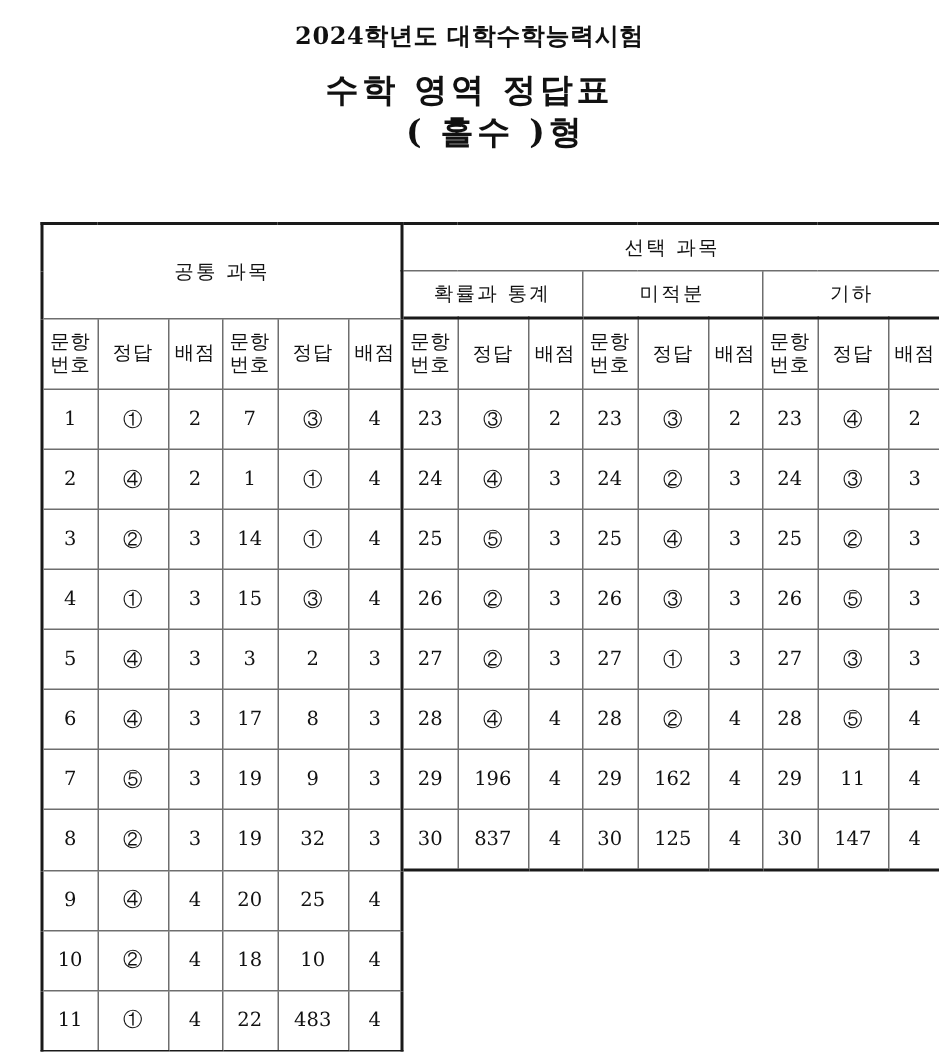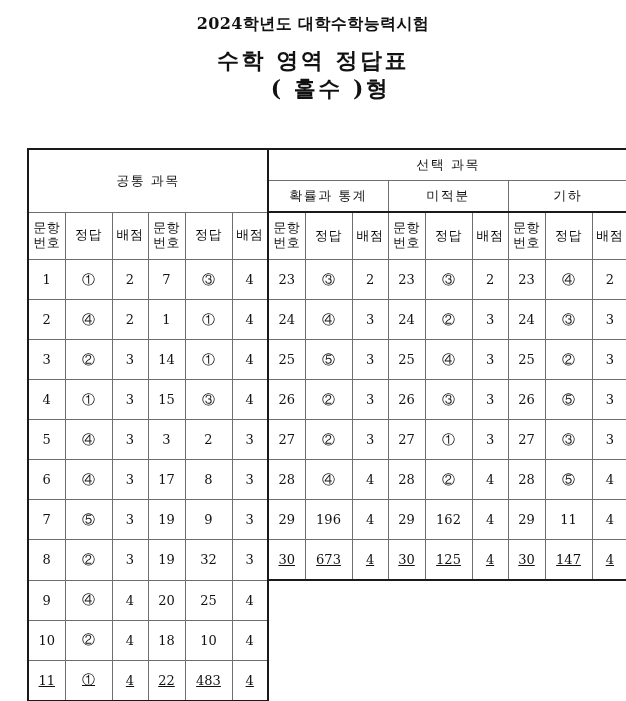--- a/index.html
+++ b/index.html
@@ -64,21 +64,21 @@
     font-weight: normal;
     font-size: 13px;
     padding: 0;
     background: #ffffff;
   }
 
   
   .bd-out-l { border-left: 2px solid #1a1a1a !important; }
   .bd-out-r { border-right: 2px solid #1a1a1a !important; }
   .bd-out-t { border-top: 2px solid #1a1a1a !important; }
-  .bd-out-b { border-bottom: 2px solid #1a1a1a !important; text-decoration: underline; }
+  .bd-out-b { border-bottom: 2px solid #1a1a1a !important; }
   .bd-thick-b { border-bottom: 2px solid #1a1a1a !important; }
   .bd-thick-r { border-right: 2px solid #1a1a1a !important; }
 
   
   col.c-num  { width: 37px; }
   col.c-ans  { width: 47px; }
   col.c-pts  { width: 36px; }
 
   .grp-head {
     height: 30px;
@@ -317,21 +317,21 @@
           <td class="bd-out-r">4</td>
         </tr>
         <tr class="data-row">
           <td class="bd-out-l">8</td>
           <td>②</td>
           <td>3</td>
           <td>19</td>
           <td>32</td>
           <td class="bd-thick-r">3</td>
           <td class="bd-out-b">30</td>
-          <td class="bd-out-b">673</td>
+          <td class="bd-out-b">837</td>
           <td class="bd-out-b">4</td>
           <td class="bd-out-b">30</td>
           <td class="bd-out-b">125</td>
           <td class="bd-out-b">4</td>
           <td class="bd-out-b">30</td>
           <td class="bd-out-b">147</td>
           <td class="bd-out-r bd-out-b">4</td>
         </tr>
         <tr class="data-row">
           <td class="bd-out-l">9</td>

